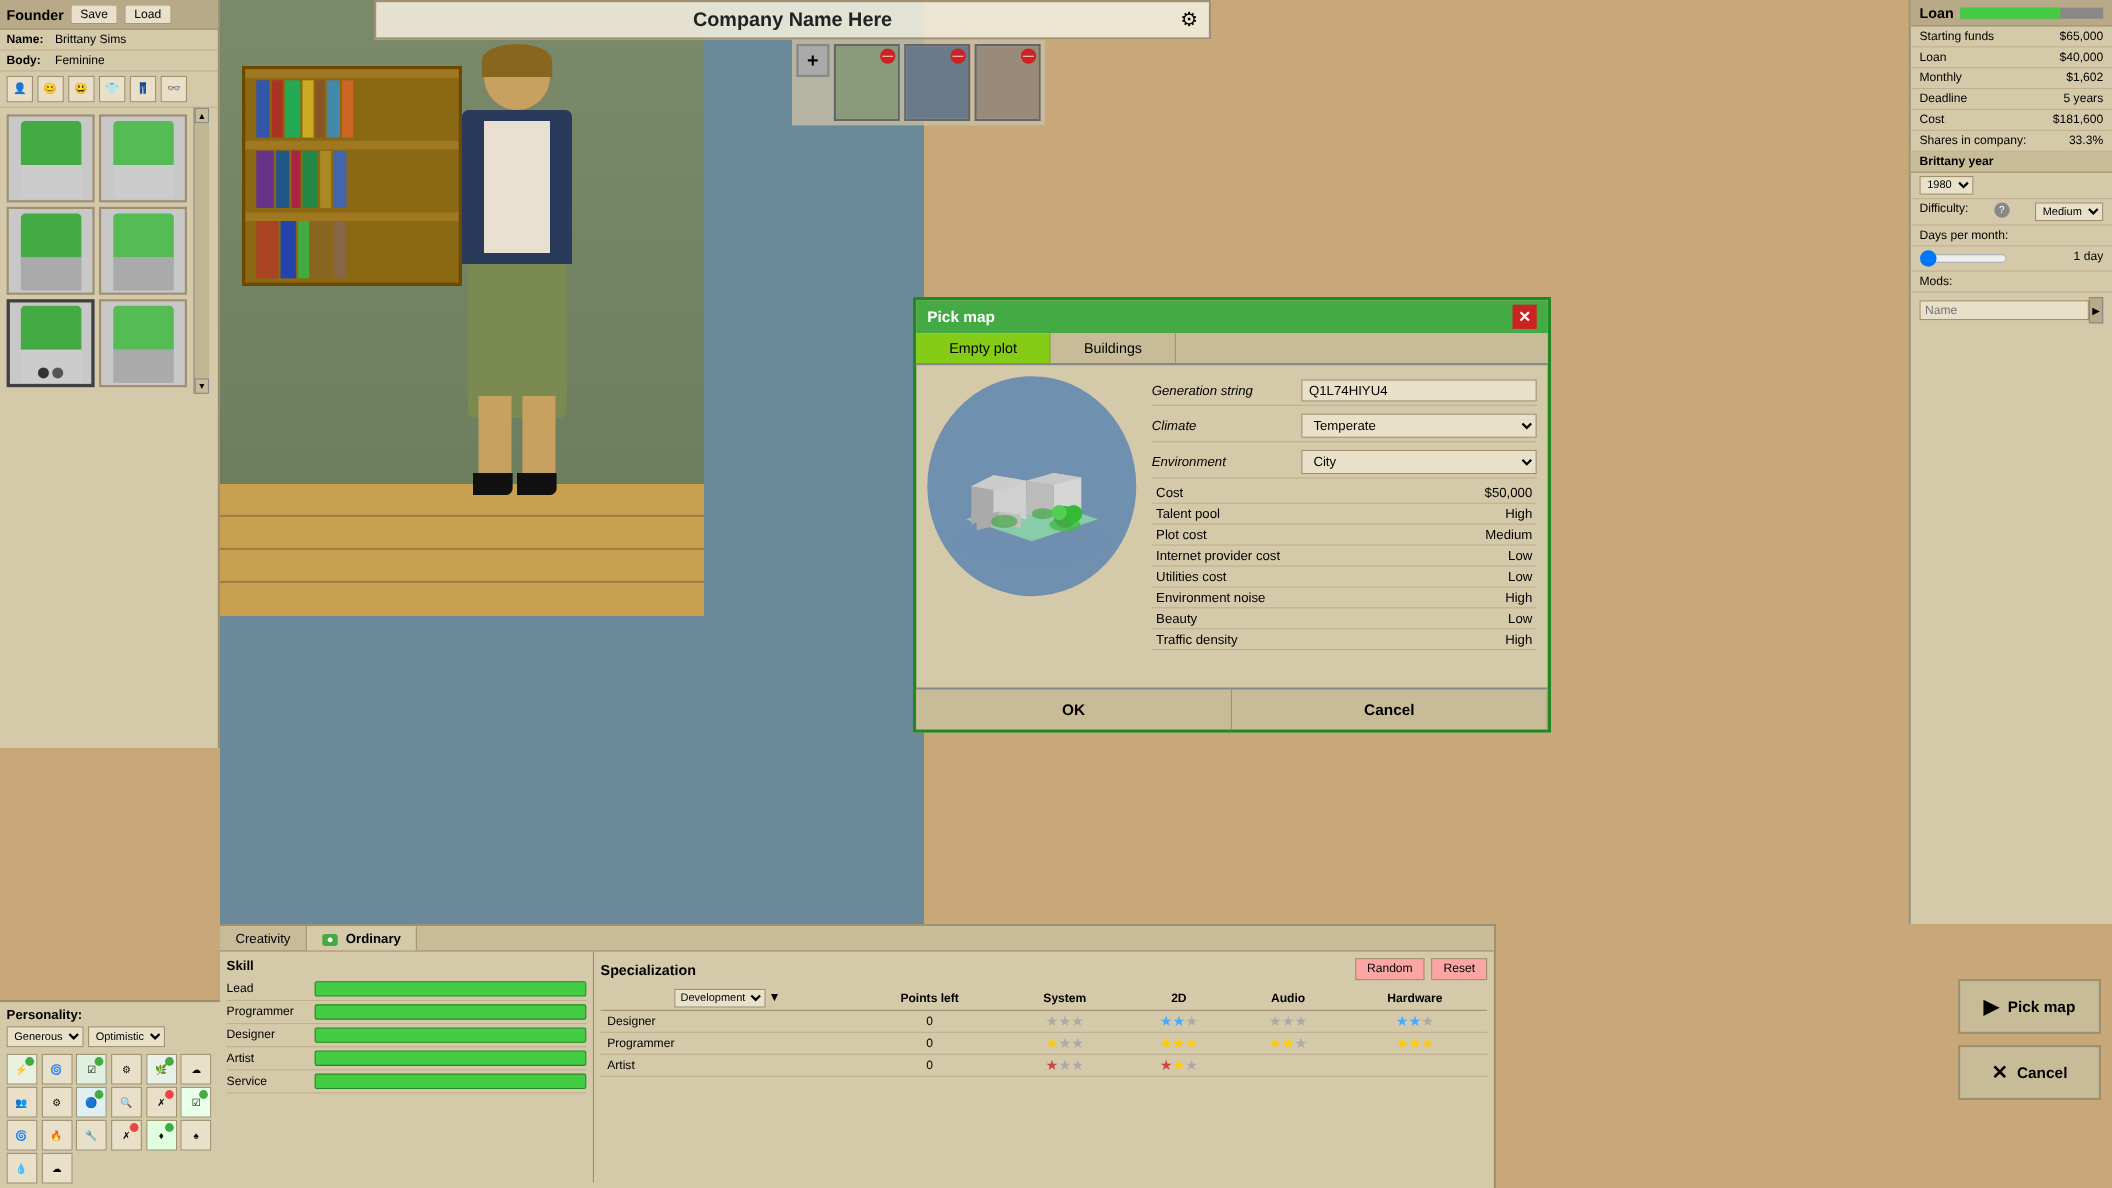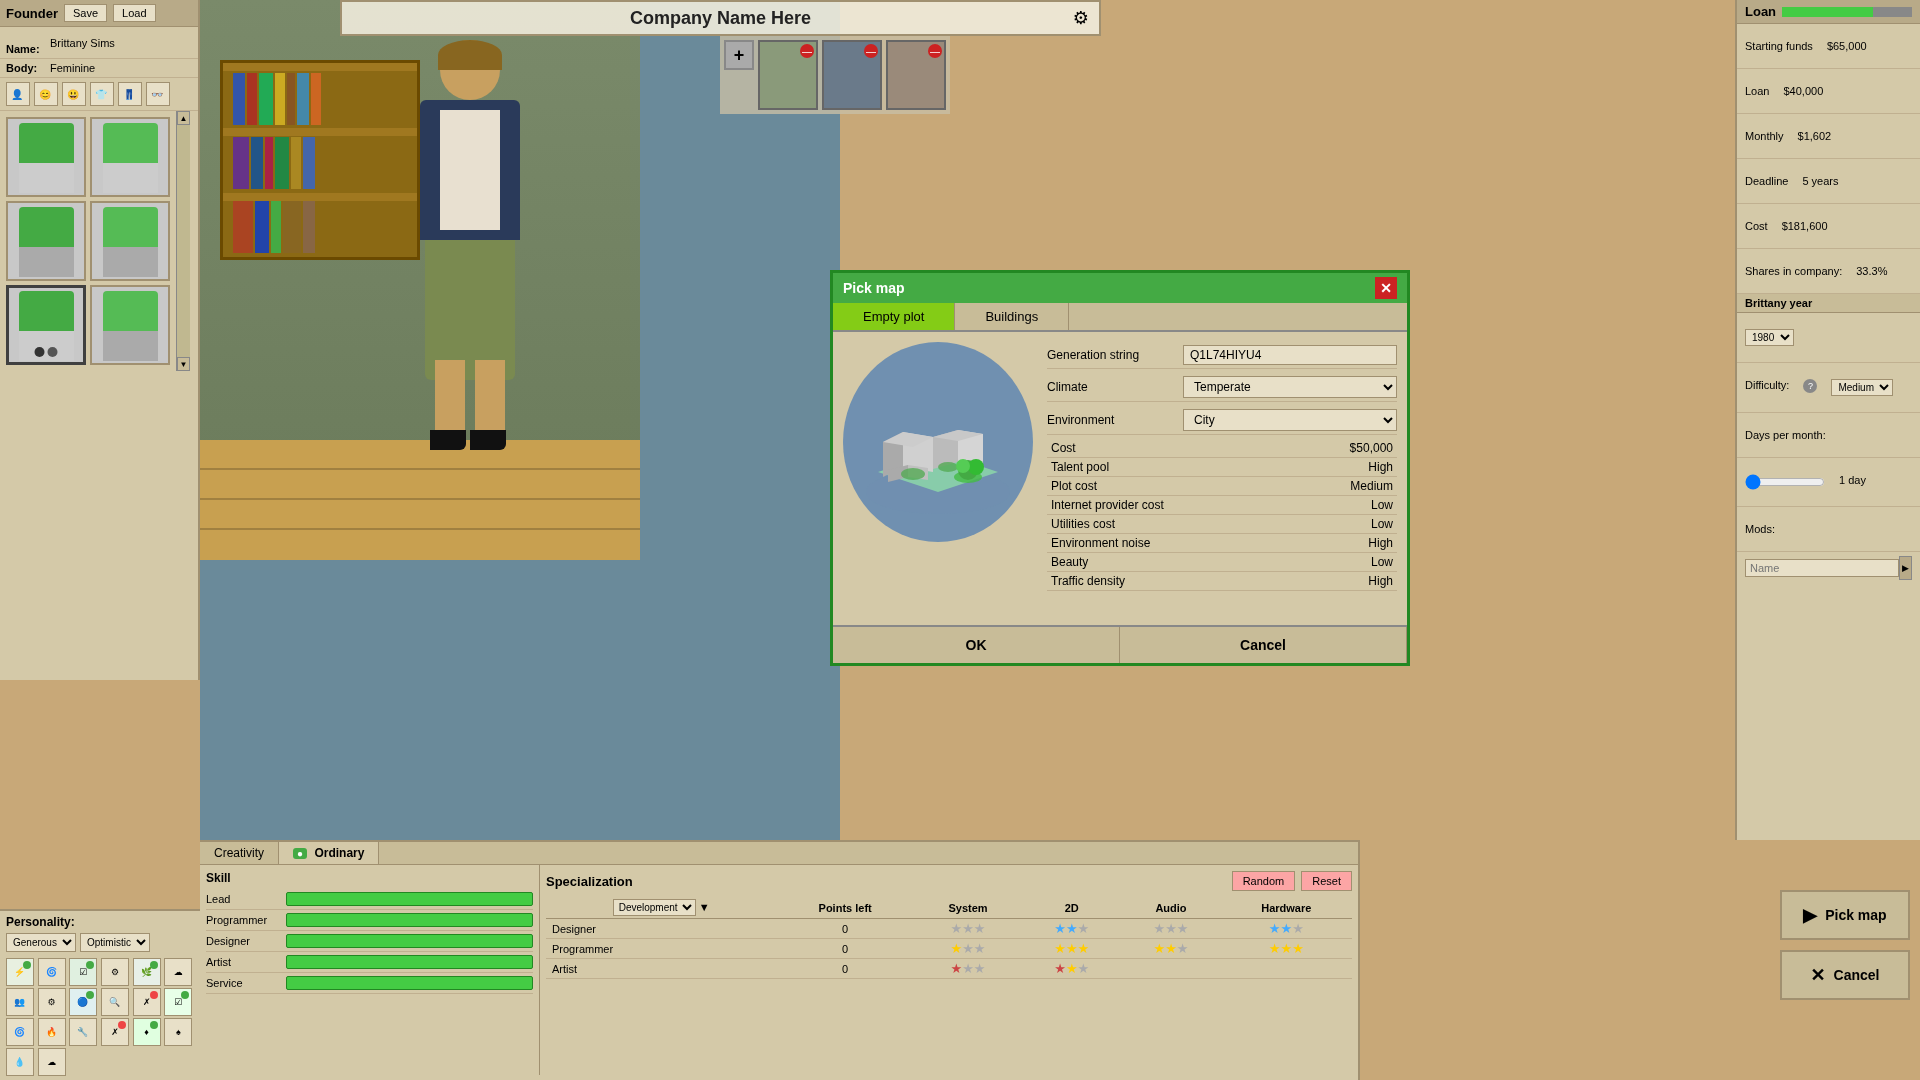--- a/index.html
+++ b/index.html
@@ -65,21 +65,21 @@
     }
 
     .name-row, .body-row {
       display: flex;
       align-items: center;
       padding: 3px 6px;
       gap: 4px;
       border-bottom: 1px solid #c0b090;
     }
 
-    .name-label { font-size: 11px; font-weight: bold; width: 40px; margin-top: 13px; }
+    .name-label { font-size: 11px; font-weight: bold; width: 40px; }
     .name-value { font-size: 11px; }
     .body-label { font-size: 11px; font-weight: bold; width: 40px; }
     .body-value { font-size: 11px; }
 
     .icon-row {
       display: flex;
       align-items: center;
       padding: 4px 6px;
       gap: 4px;
       border-bottom: 1px solid #c0b090;
@@ -252,24 +252,24 @@
       margin-left: 6px;
     }
 
     .progress-bar-fill {
       height: 100%;
       background: #44cc44;
     }
 
     .info-row {
       display: flex;
-      padding: 16px 8px;
+      justify-content: space-between;
+      padding: 3px 8px;
       border-bottom: 1px solid #c0b090;
       font-size: 11px;
-      gap: 14px;
     }
 
     .section-header {
       background: #c8bc98;
       padding: 3px 8px;
       font-weight: bold;
       font-size: 11px;
       border-bottom: 1px solid #a09070;
     }
 
@@ -524,20 +524,21 @@
       display: flex;
       align-items: center;
       gap: 6px;
       padding: 3px 0;
       border-bottom: 1px solid #c0b090;
     }
 
     .map-field-label {
       width: 130px;
       font-size: 12px;
+      font-style: italic;
     }
 
     .map-field-value {
       flex: 1;
       background: #e8e0c8;
       border: 1px solid #a09070;
       padding: 2px 6px;
       font-size: 12px;
     }
 

